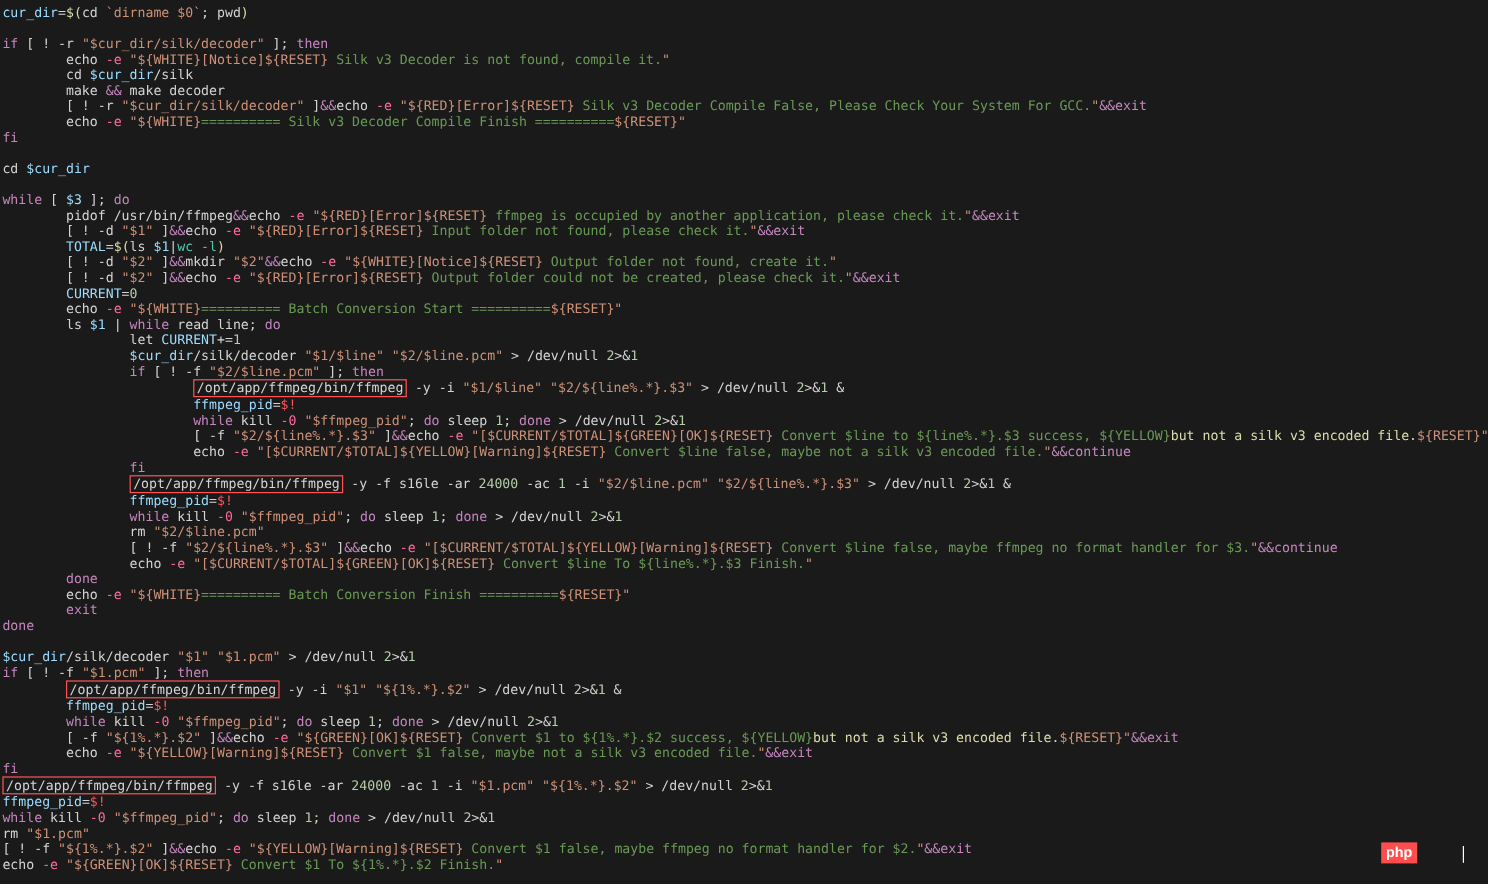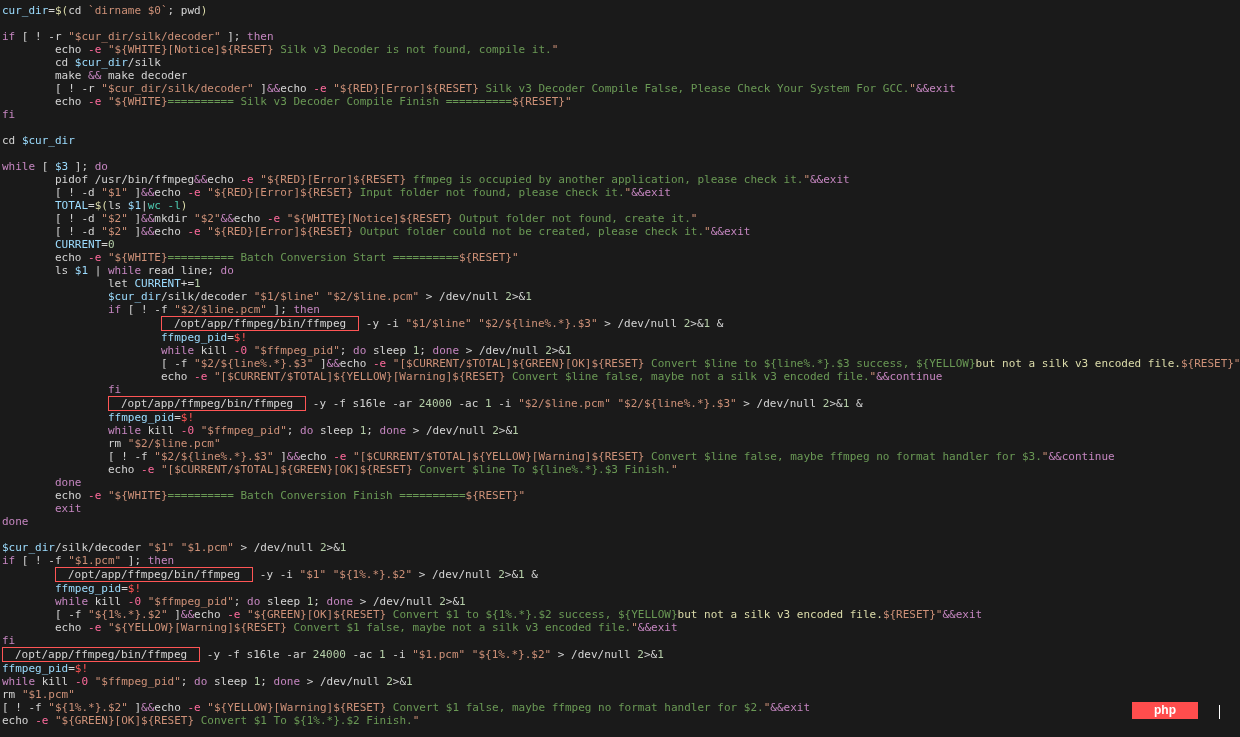--- a/index.html
+++ b/index.html
@@ -7,22 +7,22 @@
 .k{color:#c586c0}
 .s{color:#ce9178}
 .v{color:#9cdcfe}
 .n{color:#b5cea8}
 .c{color:#6a9955}
 .y{color:#dcdcaa}
 .w{color:#d4d4d4}
 .e{color:#ff6b9d}
 .g{color:#4ec9b0}
 .r{color:#ff5555}
-.box{border:1px solid #ff5555;padding:0 12px;display:inline-block}
-.badge{position:fixed;right:42px;bottom:18px;background:#ff4d4d;color:#fff;font-weight:bold;font-family:Arial,sans-serif;font-size:12px;padding:2px 22px}
+.box{border:1px solid #ff5555;padding:0 2px;display:inline-block}
+.badge{position:fixed;right:59px;bottom:18px;background:#ff4d4d;color:#fff;font-weight:bold;font-family:Arial,sans-serif;font-size:12px;padding:2px 4px}
 .cursor{position:fixed;right:20px;bottom:18px;width:1px;height:14px;background:#fff}
 </style>
 </head>
 <body>
 
 <div class="code"><div><span class="v">cur_dir</span><span class="w">=</span><span class="y">$(</span><span class="w">cd </span><span class="s">`dirname $0`</span><span class="w">; pwd</span><span class="y">)</span></div><div>&nbsp;</div><div><span class="k">if</span><span class="w"> [ ! -r </span><span class="s">"$cur_dir/silk/decoder"</span><span class="w"> ]; </span><span class="k">then</span></div><div><span class="w">        echo </span><span class="e">-e </span><span class="s">"${WHITE}[Notice]${RESET} </span><span class="c">Silk v3 Decoder is not found, compile it.</span><span class="s">"</span></div><div><span class="w">        cd </span><span class="v">$cur_dir</span><span class="w">/silk</span></div><div><span class="w">        make </span><span class="k">&amp;&amp;</span><span class="w"> make decoder</span></div><div><span class="w">        [ ! -r </span><span class="s">"$cur_dir/silk/decoder"</span><span class="w"> ]</span><span class="k">&amp;&amp;</span><span class="w">echo </span><span class="e">-e </span><span class="s">"${RED}[Error]${RESET} </span><span class="c">Silk v3 Decoder Compile False, Please Check Your System For GCC.</span><span class="s">"</span><span class="k">&amp;&amp;exit</span></div><div><span class="w">        echo </span><span class="e">-e </span><span class="s">"${WHITE}</span><span class="c">========== Silk v3 Decoder Compile Finish ==========</span><span class="s">${RESET}"</span></div><div><span class="k">fi</span></div><div>&nbsp;</div><div><span class="w">cd </span><span class="v">$cur_dir</span></div><div>&nbsp;</div><div><span class="k">while</span><span class="w"> [ </span><span class="v">$3</span><span class="w"> ]; </span><span class="k">do</span></div><div><span class="w">        pidof /usr/bin/ffmpeg</span><span class="k">&amp;&amp;</span><span class="w">echo </span><span class="e">-e </span><span class="s">"${RED}[Error]${RESET} </span><span class="c">ffmpeg is occupied by another application, please check it.</span><span class="s">"</span><span class="k">&amp;&amp;exit</span></div><div><span class="w">        [ ! -d </span><span class="s">"$1"</span><span class="w"> ]</span><span class="k">&amp;&amp;</span><span class="w">echo </span><span class="e">-e </span><span class="s">"${RED}[Error]${RESET} </span><span class="c">Input folder not found, please check it.</span><span class="s">"</span><span class="k">&amp;&amp;exit</span></div><div><span class="w">        </span><span class="v">TOTAL</span><span class="w">=</span><span class="y">$(</span><span class="w">ls </span><span class="v">$1</span><span class="w">|</span><span class="g">wc -l</span><span class="y">)</span></div><div><span class="w">        [ ! -d </span><span class="s">"$2"</span><span class="w"> ]</span><span class="k">&amp;&amp;</span><span class="w">mkdir </span><span class="s">"$2"</span><span class="k">&amp;&amp;</span><span class="w">echo </span><span class="e">-e </span><span class="s">"${WHITE}[Notice]${RESET} </span><span class="c">Output folder not found, create it.</span><span class="s">"</span></div><div><span class="w">        [ ! -d </span><span class="s">"$2"</span><span class="w"> ]</span><span class="k">&amp;&amp;</span><span class="w">echo </span><span class="e">-e </span><span class="s">"${RED}[Error]${RESET} </span><span class="c">Output folder could not be created, please check it.</span><span class="s">"</span><span class="k">&amp;&amp;exit</span></div><div><span class="w">        </span><span class="v">CURRENT</span><span class="w">=</span><span class="n">0</span></div><div><span class="w">        echo </span><span class="e">-e </span><span class="s">"${WHITE}</span><span class="c">========== Batch Conversion Start ==========</span><span class="s">${RESET}"</span></div><div><span class="w">        ls </span><span class="v">$1</span><span class="w"> | </span><span class="k">while</span><span class="w"> read line; </span><span class="k">do</span></div><div><span class="w">                let </span><span class="v">CURRENT</span><span class="w">+=</span><span class="n">1</span></div><div><span class="w">                </span><span class="v">$cur_dir</span><span class="w">/silk/decoder </span><span class="s">"$1/$line" "$2/$line.pcm"</span><span class="w"> &gt; /dev/null </span><span class="n">2</span><span class="w">&gt;&amp;</span><span class="n">1</span></div><div><span class="w">                </span><span class="k">if</span><span class="w"> [ ! -f </span><span class="s">"$2/$line.pcm"</span><span class="w"> ]; </span><span class="k">then</span></div><div><span class="w">                        </span><span class="box w">/opt/app/ffmpeg/bin/ffmpeg</span><span class="w"> -y -i </span><span class="s">"$1/$line" "$2/${line%.*}.$3"</span><span class="w"> &gt; /dev/null </span><span class="n">2</span><span class="w">&gt;&amp;</span><span class="n">1</span><span class="w"> &amp;</span></div><div><span class="w">                        </span><span class="v">ffmpeg_pid</span><span class="w">=</span><span class="r">$!</span></div><div><span class="w">                        </span><span class="k">while</span><span class="w"> kill </span><span class="e">-0</span><span class="w"> </span><span class="s">"$ffmpeg_pid"</span><span class="w">; </span><span class="k">do</span><span class="w"> sleep </span><span class="n">1</span><span class="w">; </span><span class="k">done</span><span class="w"> &gt; /dev/null </span><span class="n">2</span><span class="w">&gt;&amp;</span><span class="n">1</span></div><div><span class="w">                        [ -f </span><span class="s">"$2/${line%.*}.$3"</span><span class="w"> ]</span><span class="k">&amp;&amp;</span><span class="w">echo </span><span class="e">-e </span><span class="s">"[$CURRENT/$TOTAL]${GREEN}[OK]${RESET} </span><span class="c">Convert $line to ${line%.*}.$3 success, ${YELLOW}</span><span class="y">but not a silk v3 encoded file.</span><span class="s">${RESET}"</span></div><div><span class="w">                        echo </span><span class="e">-e </span><span class="s">"[$CURRENT/$TOTAL]${YELLOW}[Warning]${RESET} </span><span class="c">Convert $line false, maybe not a silk v3 encoded file.</span><span class="s">"</span><span class="k">&amp;&amp;continue</span></div><div><span class="w">                </span><span class="k">fi</span></div><div><span class="w">                </span><span class="box w">/opt/app/ffmpeg/bin/ffmpeg</span><span class="w"> -y -f s16le -ar </span><span class="n">24000</span><span class="w"> -ac </span><span class="n">1</span><span class="w"> -i </span><span class="s">"$2/$line.pcm" "$2/${line%.*}.$3"</span><span class="w"> &gt; /dev/null </span><span class="n">2</span><span class="w">&gt;&amp;</span><span class="n">1</span><span class="w"> &amp;</span></div><div><span class="w">                </span><span class="v">ffmpeg_pid</span><span class="w">=</span><span class="r">$!</span></div><div><span class="w">                </span><span class="k">while</span><span class="w"> kill </span><span class="e">-0</span><span class="w"> </span><span class="s">"$ffmpeg_pid"</span><span class="w">; </span><span class="k">do</span><span class="w"> sleep </span><span class="n">1</span><span class="w">; </span><span class="k">done</span><span class="w"> &gt; /dev/null </span><span class="n">2</span><span class="w">&gt;&amp;</span><span class="n">1</span></div><div><span class="w">                rm </span><span class="s">"$2/$line.pcm"</span></div><div><span class="w">                [ ! -f </span><span class="s">"$2/${line%.*}.$3"</span><span class="w"> ]</span><span class="k">&amp;&amp;</span><span class="w">echo </span><span class="e">-e </span><span class="s">"[$CURRENT/$TOTAL]${YELLOW}[Warning]${RESET} </span><span class="c">Convert $line false, maybe ffmpeg no format handler for $3.</span><span class="s">"</span><span class="k">&amp;&amp;continue</span></div><div><span class="w">                echo </span><span class="e">-e </span><span class="s">"[$CURRENT/$TOTAL]${GREEN}[OK]${RESET} </span><span class="c">Convert $line To ${line%.*}.$3 Finish.</span><span class="s">"</span></div><div><span class="w">        </span><span class="k">done</span></div><div><span class="w">        echo </span><span class="e">-e </span><span class="s">"${WHITE}</span><span class="c">========== Batch Conversion Finish ==========</span><span class="s">${RESET}"</span></div><div><span class="w">        </span><span class="k">exit</span></div><div><span class="k">done</span></div><div>&nbsp;</div><div><span class="v">$cur_dir</span><span class="w">/silk/decoder </span><span class="s">"$1" "$1.pcm"</span><span class="w"> &gt; /dev/null </span><span class="n">2</span><span class="w">&gt;&amp;</span><span class="n">1</span></div><div><span class="k">if</span><span class="w"> [ ! -f </span><span class="s">"$1.pcm"</span><span class="w"> ]; </span><span class="k">then</span></div><div><span class="w">        </span><span class="box w">/opt/app/ffmpeg/bin/ffmpeg</span><span class="w"> -y -i </span><span class="s">"$1" "${1%.*}.$2"</span><span class="w"> &gt; /dev/null </span><span class="n">2</span><span class="w">&gt;&amp;</span><span class="n">1</span><span class="w"> &amp;</span></div><div><span class="w">        </span><span class="v">ffmpeg_pid</span><span class="w">=</span><span class="r">$!</span></div><div><span class="w">        </span><span class="k">while</span><span class="w"> kill </span><span class="e">-0</span><span class="w"> </span><span class="s">"$ffmpeg_pid"</span><span class="w">; </span><span class="k">do</span><span class="w"> sleep </span><span class="n">1</span><span class="w">; </span><span class="k">done</span><span class="w"> &gt; /dev/null </span><span class="n">2</span><span class="w">&gt;&amp;</span><span class="n">1</span></div><div><span class="w">        [ -f </span><span class="s">"${1%.*}.$2"</span><span class="w"> ]</span><span class="k">&amp;&amp;</span><span class="w">echo </span><span class="e">-e </span><span class="s">"${GREEN}[OK]${RESET} </span><span class="c">Convert $1 to ${1%.*}.$2 success, ${YELLOW}</span><span class="y">but not a silk v3 encoded file.</span><span class="s">${RESET}"</span><span class="k">&amp;&amp;exit</span></div><div><span class="w">        echo </span><span class="e">-e </span><span class="s">"${YELLOW}[Warning]${RESET} </span><span class="c">Convert $1 false, maybe not a silk v3 encoded file.</span><span class="s">"</span><span class="k">&amp;&amp;exit</span></div><div><span class="k">fi</span></div><div><span class="box w">/opt/app/ffmpeg/bin/ffmpeg</span><span class="w"> -y -f s16le -ar </span><span class="n">24000</span><span class="w"> -ac </span><span class="n">1</span><span class="w"> -i </span><span class="s">"$1.pcm" "${1%.*}.$2"</span><span class="w"> &gt; /dev/null </span><span class="n">2</span><span class="w">&gt;&amp;</span><span class="n">1</span></div><div><span class="v">ffmpeg_pid</span><span class="w">=</span><span class="r">$!</span></div><div><span class="k">while</span><span class="w"> kill </span><span class="e">-0</span><span class="w"> </span><span class="s">"$ffmpeg_pid"</span><span class="w">; </span><span class="k">do</span><span class="w"> sleep </span><span class="n">1</span><span class="w">; </span><span class="k">done</span><span class="w"> &gt; /dev/null </span><span class="n">2</span><span class="w">&gt;&amp;</span><span class="n">1</span></div><div><span class="w">rm </span><span class="s">"$1.pcm"</span></div><div><span class="w">[ ! -f </span><span class="s">"${1%.*}.$2"</span><span class="w"> ]</span><span class="k">&amp;&amp;</span><span class="w">echo </span><span class="e">-e </span><span class="s">"${YELLOW}[Warning]${RESET} </span><span class="c">Convert $1 false, maybe ffmpeg no format handler for $2.</span><span class="s">"</span><span class="k">&amp;&amp;exit</span></div><div><span class="w">echo </span><span class="e">-e </span><span class="s">"${GREEN}[OK]${RESET} </span><span class="c">Convert $1 To ${1%.*}.$2 Finish.</span><span class="s">"</span></div></div>
 <div class="badge">php</div>
 <div class="cursor"></div>
 
 </body></html>

